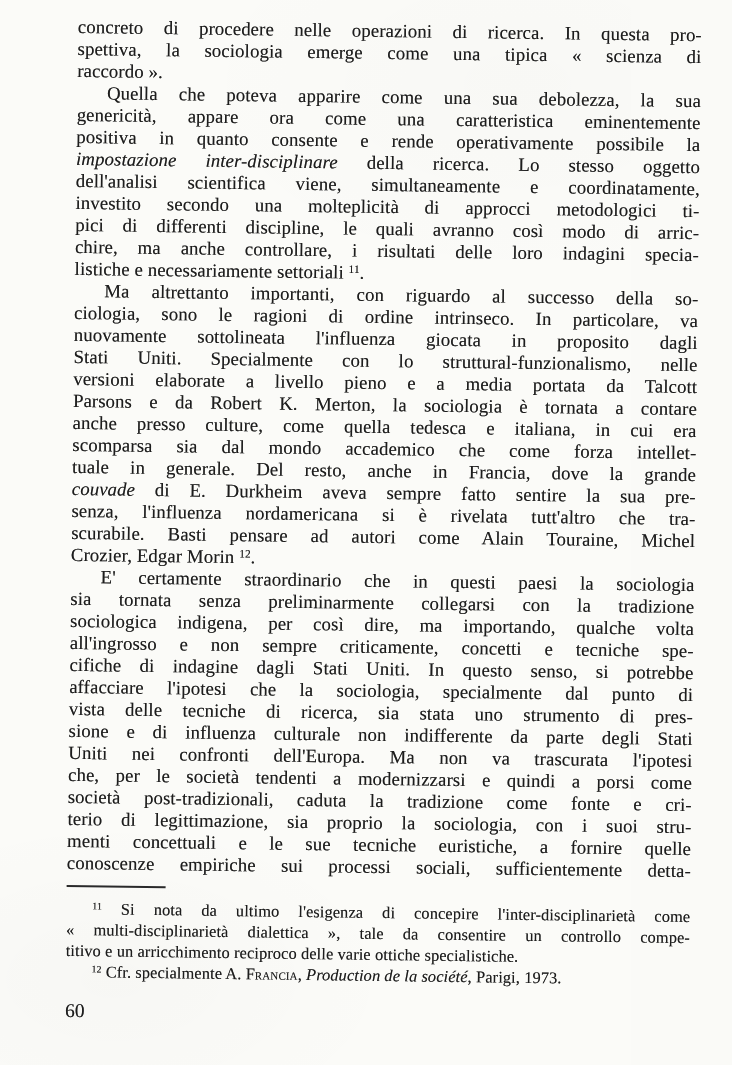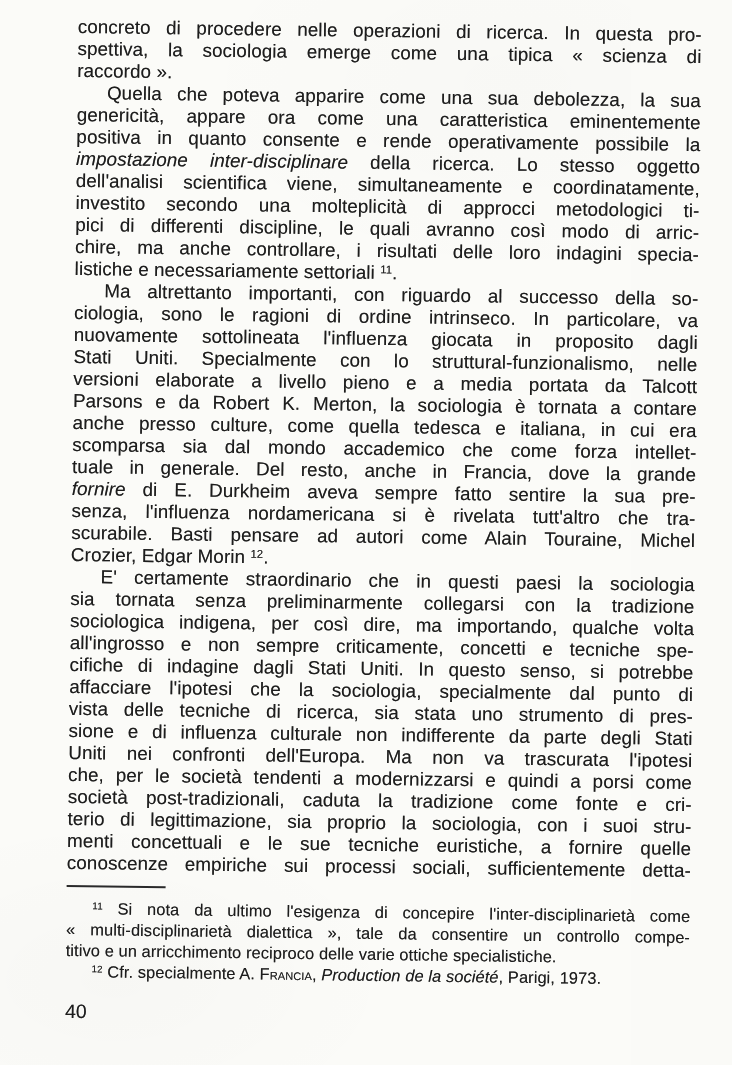--- a/index.html
+++ b/index.html
@@ -11,21 +11,21 @@
     background: #fafaf7;
   }
   .page {
     position: relative;
     width: 631px;
     height: 1065px;
     background:
       radial-gradient(ellipse 420px 240px at 18% 92%, rgba(0,0,0,0.015), transparent 70%),
       radial-gradient(ellipse 500px 300px at 82% 8%, rgba(0,0,0,0.012), transparent 70%),
       #fbfbf8;
-    font-family: Liberation Sans, sans-serif;
+    font-family: Liberation Serif, serif;
     color: #1d1d1d;
   }
   .rotor {
     position: absolute;
     left: 78px;
     top: 16px;
     width: 624px;
     transform: rotate(0.75deg);
     transform-origin: 0 0;
   }
@@ -95,21 +95,21 @@
         <div class="para">
           <div class="line indent"><span>Ma altrettanto importanti, con riguardo al successo della so-</span></div>
           <div class="line"><span>ciologia, sono le ragioni di ordine intrinseco. In particolare, va</span></div>
           <div class="line"><span>nuovamente sottolineata l'influenza giocata in proposito dagli</span></div>
           <div class="line"><span>Stati Uniti. Specialmente con lo struttural-funzionalismo, nelle</span></div>
           <div class="line"><span>versioni elaborate a livello pieno e a media portata da Talcott</span></div>
           <div class="line"><span>Parsons e da Robert K. Merton, la sociologia è tornata a contare</span></div>
           <div class="line"><span>anche presso culture, come quella tedesca e italiana, in cui era</span></div>
           <div class="line"><span>scomparsa sia dal mondo accademico che come forza intellet-</span></div>
           <div class="line"><span>tuale in generale. Del resto, anche in Francia, dove la grande</span></div>
-          <div class="line"><span class="it">fornire</span><span> di E. Durkheim aveva sempre fatto sentire la sua pre-</span></div>
+          <div class="line"><span class="it">couvade</span><span> di E. Durkheim aveva sempre fatto sentire la sua pre-</span></div>
           <div class="line"><span>senza, l'influenza nordamericana si è rivelata tutt'altro che tra-</span></div>
           <div class="line"><span>scurabile. Basti pensare ad autori come Alain Touraine, Michel</span></div>
           <div class="line last"><span>Crozier, Edgar Morin </span><span class="sup">12</span><span>.</span></div>
         </div>
         <div class="para">
           <div class="line indent"><span>E' certamente straordinario che in questi paesi la sociologia</span></div>
           <div class="line"><span>sia tornata senza preliminarmente collegarsi con la tradizione</span></div>
           <div class="line"><span>sociologica indigena, per così dire, ma importando, qualche volta</span></div>
           <div class="line"><span>all'ingrosso e non sempre criticamente, concetti e tecniche spe-</span></div>
           <div class="line"><span>cifiche di indagine dagli Stati Uniti. In questo senso, si potrebbe</span></div>
@@ -128,15 +128,15 @@
     <section class="footnotes" id="footnotes">
         <div class="para">
           <div class="line indent"><span class="sup">11</span><span> Si nota da ultimo l'esigenza di concepire l'inter-disciplinarietà come</span></div>
           <div class="line"><span>« multi-disciplinarietà dialettica », tale da consentire un controllo compe-</span></div>
           <div class="line last"><span>titivo e un arricchimento reciproco delle varie ottiche specialistiche.</span></div>
         </div>
         <div class="para">
           <div class="line last indent"><span class="sup">12</span><span> Cfr. specialmente A. </span><span class="sc">Francia</span><span>, </span><span class="it">Production de la société</span><span>, Parigi, 1973.</span></div>
         </div>
       </section>
-    <div class="page-number">40</div>
+    <div class="page-number">60</div>
   </div>
 </div>
 
 </body></html>

